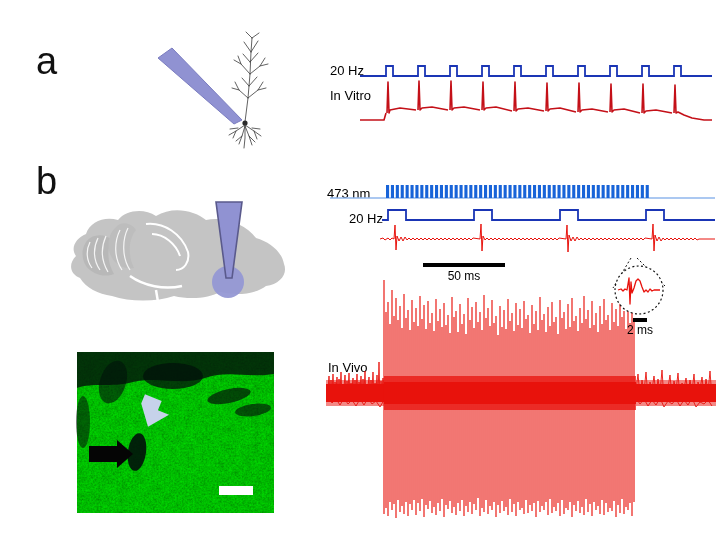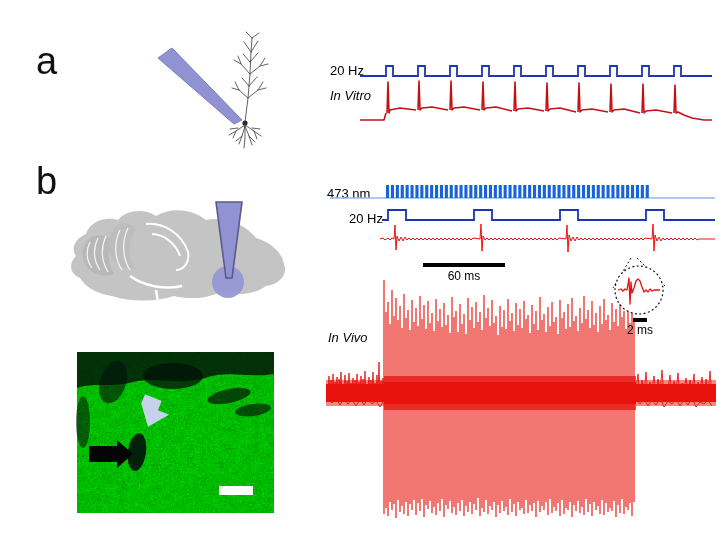--- a/index.html
+++ b/index.html
@@ -1,21 +1,21 @@
 <!DOCTYPE html>
 <html><head>
 <meta charset="utf-8">
 <style>
   html,body{margin:0;padding:0;background:#ffffff;}
   body{width:722px;height:542px;position:relative;overflow:hidden;
        font-family:"Liberation Sans","DejaVu Sans",sans-serif;}
   .abs{position:absolute;}
   .panel-letter{font-size:38px;color:#111;font-family:"Liberation Sans",sans-serif;line-height:1;}
   .trace-label{font-size:13px;color:#000;white-space:nowrap;}
-  .trace-label.italic{font-style:italic;font-size:13px;}
+  .trace-label.italic{font-size:13px;}
   .scale-label{font-size:12px;color:#000;text-align:center;white-space:nowrap;}
   svg{display:block;overflow:visible;}
 </style>
 </head>
 <body>
 
 <div class="abs panel-letter" style="left:36px;top:42px;">a</div>
 
 <div class="abs" style="left:150px;top:30px;">
 <svg width="150" height="130" viewBox="0 0 150 130">
@@ -175,21 +175,21 @@
   <g>
     <polygon points="12,94 40,94 40,88 56,102 40,116 40,110 12,110" fill="#050505"></polygon>
   </g>
 
   <rect x="142" y="134" width="34" height="9" fill="#ffffff"></rect>
 </svg>
 </div>
 
 <div class="abs trace-label" style="left:327px;top:186px;">473 nm</div>
 <div class="abs trace-label" style="left:349px;top:211px;">20 Hz</div>
-<div class="abs trace-label italic" style="left:328px;top:330px;">In Vivo</div>
+<div class="abs trace-label italic" style="left:328px;top:360px;">In Vivo</div>
 
 <div class="abs" style="left:330px;top:182px;">
 <svg width="385" height="78" viewBox="0 0 385 78">
 
   <g>
     <line x1="0" y1="16" x2="385" y2="16" stroke="#8fb6ec" stroke-width="1.4"></line>
     <g fill="#1763d8">
       <rect x="56" y="3" width="3.1" height="13"></rect>
           <rect x="60.9" y="3" width="3.1" height="13"></rect>
       <rect x="65.8" y="3" width="3.1" height="13"></rect>
@@ -280,21 +280,21 @@
       L322,57 L323,42 L324,69 L325,53 L327,59 L329,55 L331,59 L333,56
       L335,58 L337,56 L339,58 L341,56 L343,58 L345,56 L347,58 L349,56
       L351,58 L353,56 L355,58 L357,56 L359,58 L361,56 L363,58 L365,56
       L367,58 L369,57 L372,57 L375,57 L380,57 L385,57"></path>
   </g>
 </svg>
 </div>
 
 <div class="abs" style="left:423px;top:263px;">
   <div style="width:82px;height:4px;background:#000;"></div>
-  <div class="scale-label" style="width:82px;margin-top:2px;">60 ms</div>
+  <div class="scale-label" style="width:82px;margin-top:2px;">50 ms</div>
 </div>
 
 <div class="abs" style="left:326px;top:272px;">
 <svg width="390" height="250" viewBox="0 0 390 250">
   <defs>
     <clipPath id="clipTrace">
           <rect x="0" y="0" width="390" height="250"></rect>
         </clipPath>
   </defs>
   <g clip-path="url(#clipTrace)">

